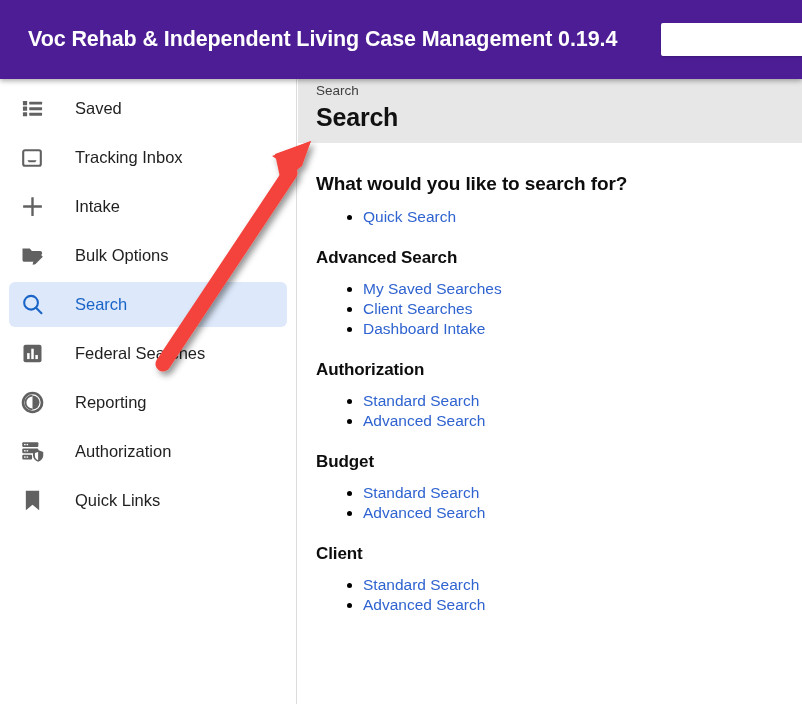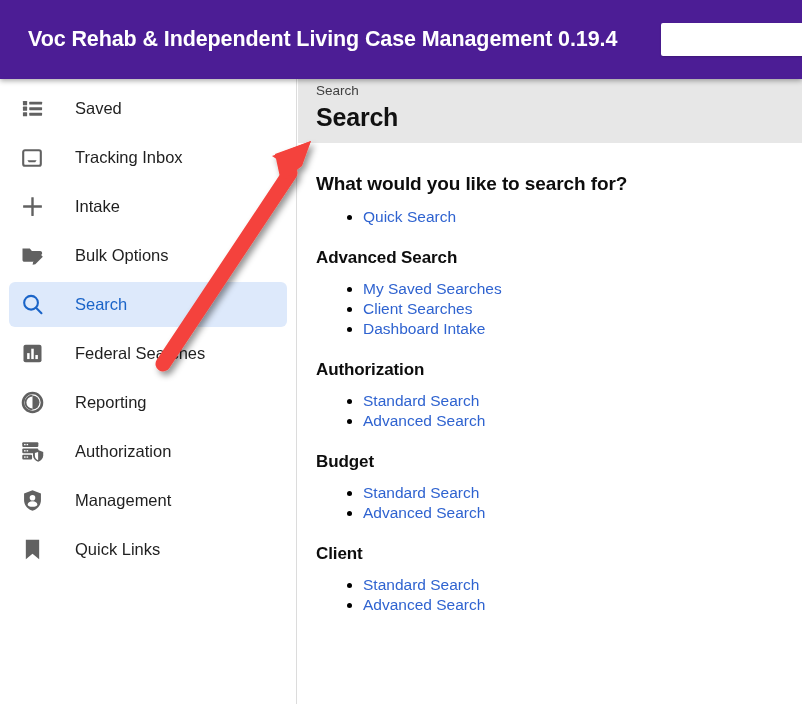--- a/index.html
+++ b/index.html
@@ -280,30 +280,20 @@
           <rect x="2.2" y="15.0" width="9.4" height="4.6" rx="1.0"></rect>
           <rect x="3.9" y="16.7" width="1.5" height="1.3" fill="#ffffff"></rect>
           <rect x="6.3" y="16.7" width="1.5" height="1.3" fill="#ffffff"></rect>
           <path d="M17.4 10.6l4.9 1.8v3.4c0 2.8-2.0 5.0-4.9 6.0-2.9-1.0-4.9-3.2-4.9-6.0v-3.4z"></path>
           <path d="M17.4 12.4v8.0c-1.8-.8-3.1-2.4-3.1-4.4v-2.5z" fill="#ffffff"></path>
         </svg>
       </span>
       <span class="nav-label">Authorization</span>
     </div>
 
-    <div class="nav-item">
-      <span class="nav-icon">
-        <svg width="25" height="25" viewBox="0 0 24 24" fill="currentColor">
-          <path d="M12 2.1l8.1 3.1v6.2c0 5.0-3.4 8.9-8.1 10.5-4.7-1.6-8.1-5.5-8.1-10.5V5.2z"></path>
-          <circle cx="12" cy="9.4" r="2.7" fill="#ffffff"></circle>
-          <path d="M12 12.8c-2.6 0-4.7 1.5-4.7 3.3 0 1.1 2.1 2.0 4.7 2.0s4.7-.9 4.7-2.0c0-1.8-2.1-3.3-4.7-3.3z" fill="#ffffff"></path>
-        </svg>
-      </span>
-      <span class="nav-label">Management</span>
-    </div>
 
     <div class="nav-item">
       <span class="nav-icon">
         <svg width="25" height="25" viewBox="0 0 24 24" fill="currentColor">
           <path d="M5.6 2.6h12.8v18.8L12 16.0 5.6 21.4z"></path>
         </svg>
       </span>
       <span class="nav-label">Quick Links</span>
     </div>
 

